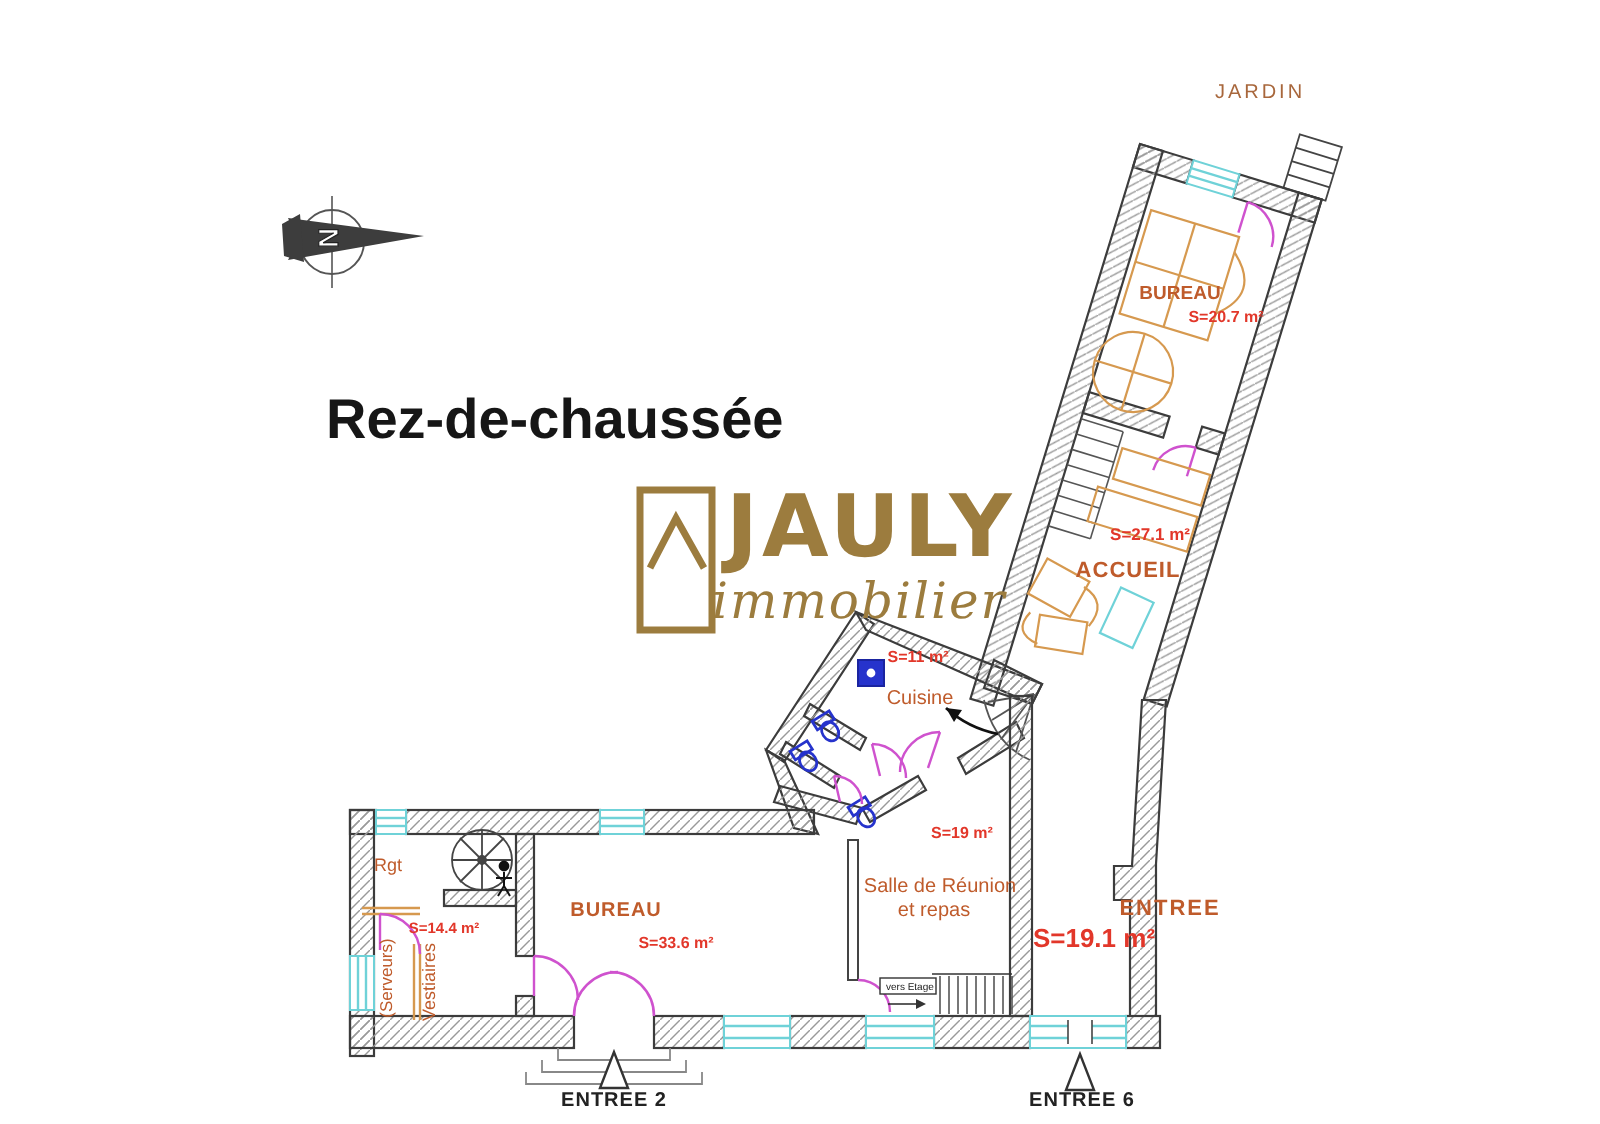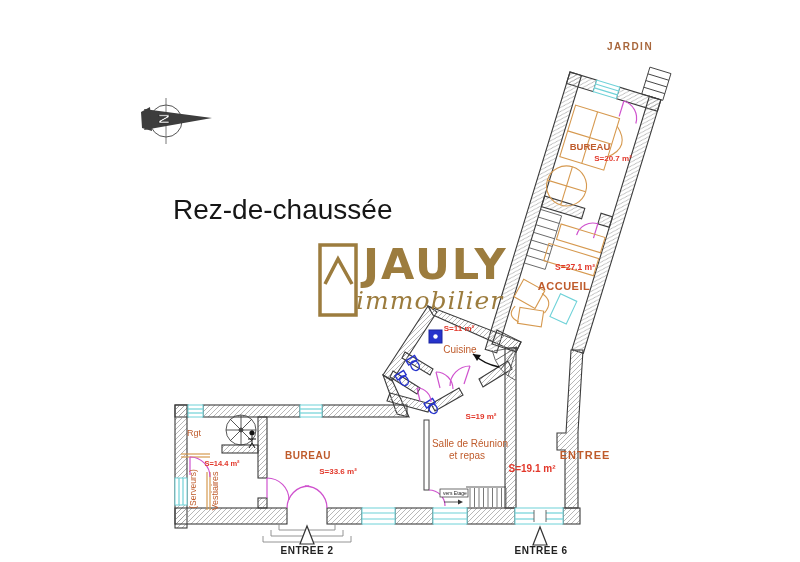--- a/index.html
+++ b/index.html
@@ -3,22 +3,22 @@
 <meta charset="utf-8">
 <style>
   html,body{margin:0;padding:0;background:#fff;}
   #stage{position:relative;width:800px;height:562px;background:#ffffff;overflow:hidden;
          font-family:"Liberation Sans",sans-serif;}
   #plan-svg{position:absolute;left:0;top:0;}
   .lbl{position:absolute;white-space:nowrap;transform:translate(-50%,-50%);line-height:1;}
   .room-name{color:#bf5b2b;font-weight:bold;}
   .room-area{color:#e2372a;font-weight:bold;}
   .rot90{transform:translate(-50%,-50%) rotate(-90deg);}
-  #jardin{font-size:10px;letter-spacing:1.5px;color:#a8673c;font-weight:bold;}
-  #title{left:173px;top:196px;transform:none;font-size:28px;font-weight:normal;color:#161616;}
+  #jardin{font-size:10px;letter-spacing:1.5px;color:#a8673c;font-weight:normal;}
+  #title{left:163px;top:196px;transform:none;font-size:28px;font-weight:bold;color:#161616;}
   #logo-name{left:363px;top:243px;transform:none;font-size:43px;font-weight:600;
              color:#9c7c3e;letter-spacing:2px;font-family:"DejaVu Sans",sans-serif;}
   #logo-tagline{left:356px;top:288px;transform:none;font-size:25px;font-style:italic;
              color:#9c7c3e;font-family:"DejaVu Serif",serif;letter-spacing:1px;}
   .entrance-lbl{font-size:10px;color:#222;font-weight:bold;letter-spacing:.5px;text-align:center;}
 </style>
 </head>
 <body>
 
 <div id="stage">
@@ -300,21 +300,21 @@
 <div class="lbl room-name" style="left:564px;top:286px;font-size:11px;letter-spacing:.5px;">ACCUEIL</div>
 
 <div class="lbl room-area" style="left:459px;top:329px;font-size:8px;">S=11 m²</div>
 <div class="lbl room-name" style="left:460px;top:350px;font-size:10px;font-weight:normal;">Cuisine</div>
 
 <div class="lbl room-area" style="left:481px;top:417px;font-size:8px;">S=19 m²</div>
 <div class="lbl room-name" style="left:470px;top:444px;font-size:10px;font-weight:normal;">Salle de Réunion</div>
 <div class="lbl room-name" style="left:467px;top:456px;font-size:10px;font-weight:normal;text-align:center;">et repas</div>
 
 <div class="lbl room-name" style="left:540px;top:455px;font-size:11px;letter-spacing:1px;margin-left:45px;">ENTREE</div>
-<div class="lbl room-area" style="left:532px;top:469px;font-size:10px;">S=19.1 m²</div>
+<div class="lbl room-area" style="left:547px;top:469px;font-size:13px;">S=19.1 m²</div>
 
 <div class="lbl room-name" style="left:194px;top:433px;font-size:9px;font-weight:normal;">Rgt</div>
 <div class="lbl room-area" style="left:222px;top:464px;font-size:7.5px;">S=14.4 m²</div>
 <div class="lbl room-name rot90" style="left:193px;top:489px;font-size:8.5px;font-weight:normal;">(Serveurs)</div>
 <div class="lbl room-name rot90" style="left:215px;top:491px;font-size:9px;font-weight:normal;">Vestiaires</div>
 
 <div class="lbl room-name" style="left:308px;top:456px;font-size:10px;letter-spacing:.5px;">BUREAU</div>
 <div class="lbl room-area" style="left:338px;top:472px;font-size:8px;">S=33.6 m²</div>
 
 <div class="lbl entrance-lbl" style="left:307px;top:551px;">ENTREE 2</div>

